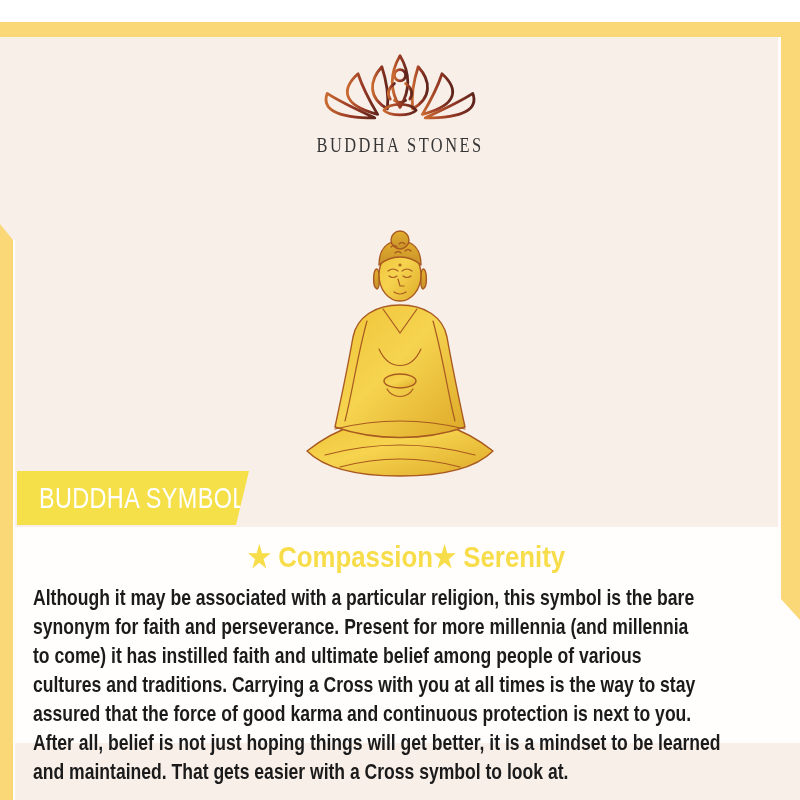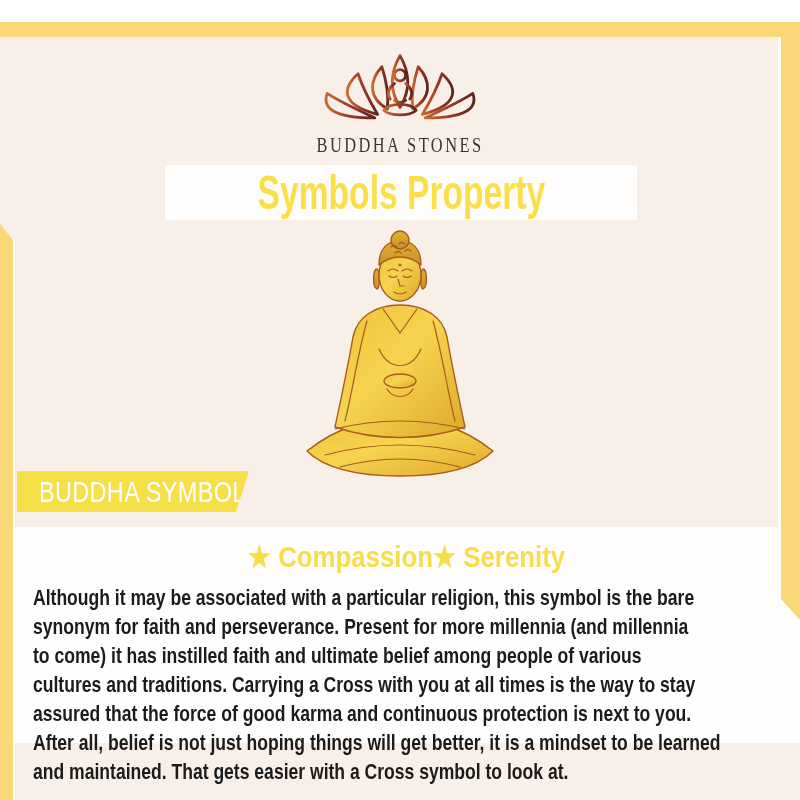--- a/index.html
+++ b/index.html
@@ -40,21 +40,21 @@
     display:flex;align-items:center;justify-content:center;
   }
   .title-text{
     font-size:48px;font-weight:700;color:var(--heading);white-space:nowrap;
     transform:scaleX(0.70);letter-spacing:0px;
   }
   
   .statue{position:absolute;left:295px;top:206px;width:210px;height:252px;z-index:2;}
   
   .badge{
-    position:absolute;left:17px;top:449px;width:232px;height:41px;background:var(--badge);
+    position:absolute;left:17px;top:449px;width:232px;height:54px;background:var(--badge);
     clip-path:polygon(0 0,100% 0,calc(100% - 13px) 100%,0 100%); z-index:5;
     display:flex;align-items:center;
   }
   .badge-text{
     font-size:30px;color:#FFFFFF;white-space:nowrap;margin-left:22px;
     transform:scaleX(0.78);transform-origin:0 50%;letter-spacing:0.5px;
   }
   
   .content-panel{position:absolute;left:13px;top:505px;width:787px;height:216px;background:var(--panel);z-index:3;}
   .subtitle{
@@ -102,23 +102,20 @@
 
       <circle cx="120" cy="36" r="8"></circle>
       <path d="M112 48 C103 54 101 63 106 70"></path>
       <path d="M128 48 C137 54 139 63 134 70"></path>
       <path d="M112 72 Q120 78 128 72"></path>
       <path d="M97 86 C106 75 134 75 143 86 C134 95 106 95 97 86 Z"></path>
     </g>
   </svg>
   <div class="brand-name">BUDDHA STONES</div>
 
-  <div class="title-box">
-    <div class="title-text">Symbols Property</div>
-  </div>
 
   <svg class="statue" viewBox="0 0 210 250">
     <defs>
       <linearGradient id="gold" x1="0" y1="0" x2="1" y2="1">
         <stop offset="0" stop-color="#EFC238"></stop>
         <stop offset="0.45" stop-color="#F6D44F"></stop>
         <stop offset="1" stop-color="#DDA828"></stop>
       </linearGradient>
       <linearGradient id="gold2" x1="0" y1="0" x2="0" y2="1">
         <stop offset="0" stop-color="#E3AE2E"></stop>

